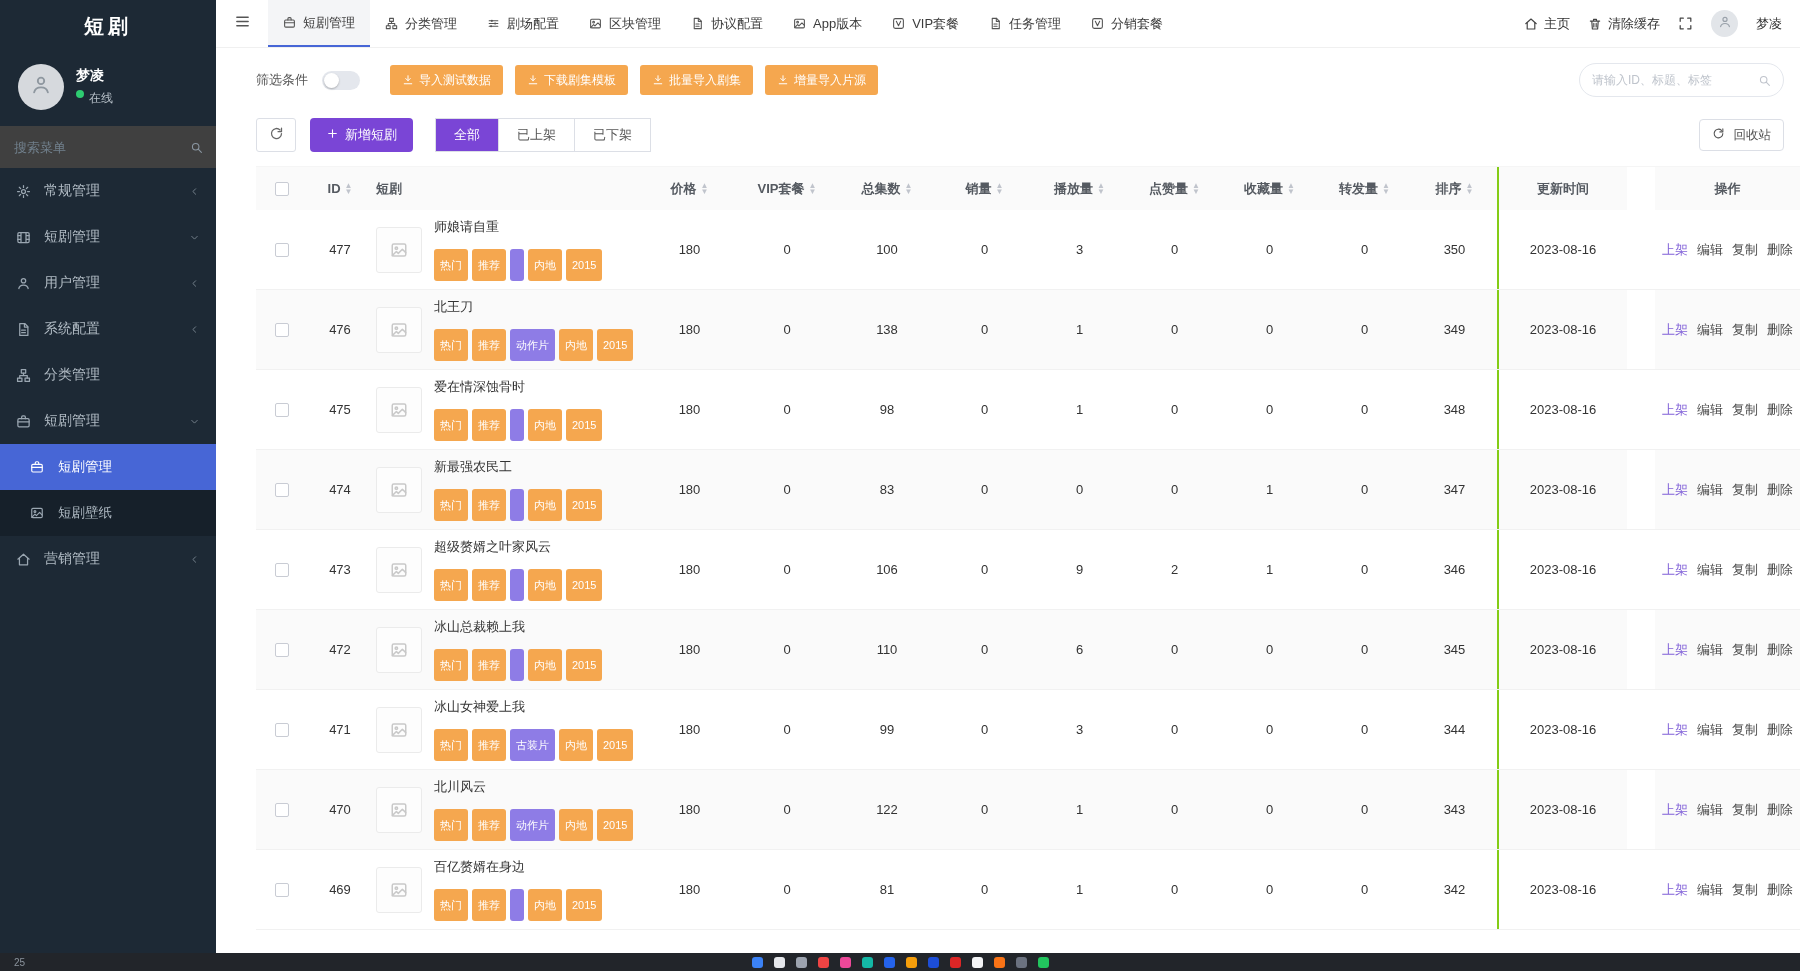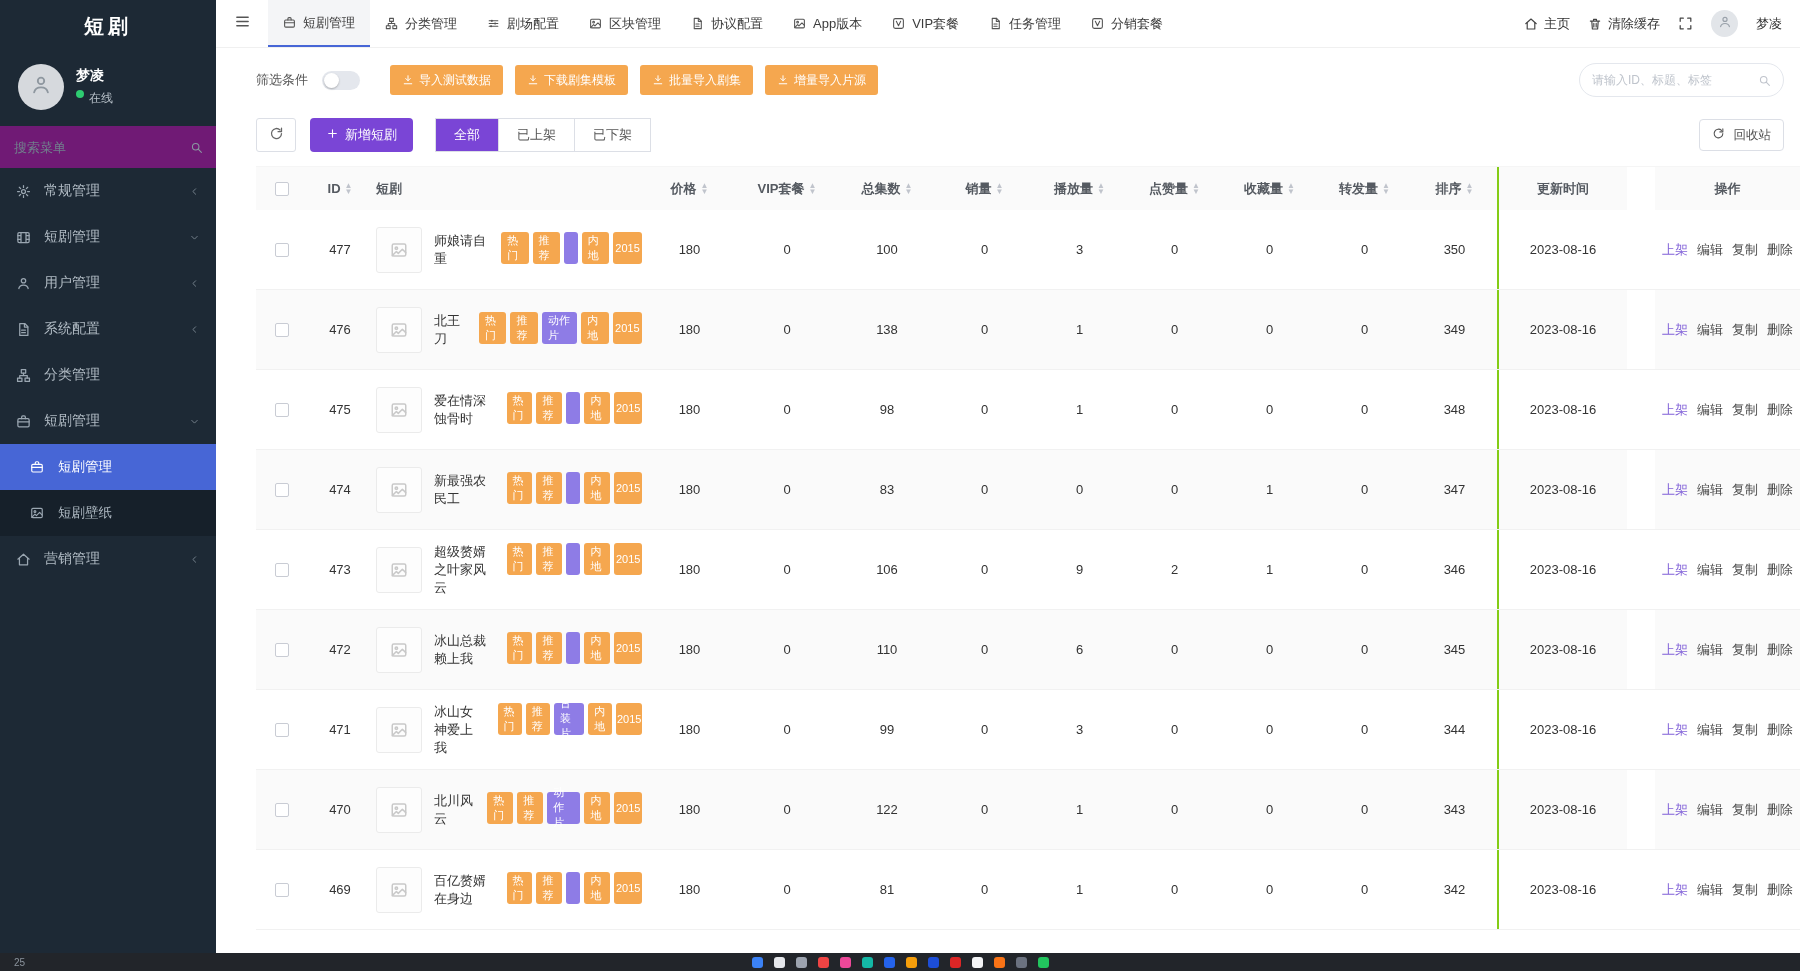--- a/index.html
+++ b/index.html
@@ -7,21 +7,21 @@
   .app { display:flex; width:1800px; height:971px; position:relative; }
 
   
   .sidebar { width:216px; background:#1d2935; color:#aeb9c2; flex:none; display:flex; flex-direction:column; }
   .side-title { height:52px; display:flex; align-items:center; justify-content:center; color:#fff; font-size:20px; font-weight:bold; letter-spacing:4px; }
   .profile { display:flex; align-items:center; gap:12px; padding:12px 18px 16px; }
   .avatar { width:46px; height:46px; border-radius:50%; background:#d6d9dd; display:flex; align-items:center; justify-content:center; color:#8e979f; flex:none; }
   .pname { color:#fff; font-size:14px; font-weight:bold; margin-bottom:5px; }
   .pstatus { font-size:12px; color:#b9c2ca; display:flex; align-items:flex-start; gap:5px; }
   .dot { width:8px; height:8px; border-radius:50%; background:#2ecc71; display:inline-block; }
-  .side-search { height:42px; background:#701a75; display:flex; align-items:center; padding:0 14px; }
+  .side-search { height:42px; background:#404040; display:flex; align-items:center; padding:0 14px; }
   .side-search input { flex:1; background:transparent; border:none; outline:none; color:#9aa5b0; font-size:13px; }
   .side-search input::placeholder { color:#71808d; }
   .ssico { color:#8a96a1; display:flex; }
   .menu-item { height:46px; display:flex; align-items:center; padding:0 16px; font-size:14px; color:#b1bbc4; cursor:pointer; }
   .mi-icon { width:18px; display:flex; color:#9aa6b1; }
   .mi-label { flex:1; margin-left:10px; }
   .mi-chev { display:flex; color:#8b97a2; opacity:.85; }
   .submenu { background:#16202a; }
   .submenu-item { height:46px; display:flex; align-items:center; padding:0 16px 0 30px; font-size:13.5px; color:#aeb9c2; cursor:pointer; }
   .submenu-item.active { background:var(--sidebar-active); color:#fff; }
@@ -73,21 +73,21 @@
   .c12{width:130px; border-left:2px solid #84cc16; overflow:hidden; white-space:nowrap;}
   .c13{width:28px; background:#fff;}
   .c14{width:145px}
   .sort { display:flex; flex-direction:column; margin-left:4px; color:#c0c4cc; font-size:8px; line-height:6px; cursor:pointer; }
   .trow { display:flex; height:80px; align-items:stretch; border-bottom:1px solid #f1f1f1; font-size:13px; color:#333; background:#fff; }
   .trow:nth-child(even) { background:#fafafa; }
   .trow:nth-child(even) .c13 { background:#fff; }
   .checkbox { width:14px; height:14px; border:1px solid #c9ccd4; border-radius:2px; background:#fff; cursor:pointer; }
   .drama { display:flex; align-items:center; gap:12px; }
   .thumb { width:46px; height:46px; border:1px solid #ebebeb; border-radius:3px; background:#fdfdfd; display:flex; align-items:center; justify-content:center; color:#c9c9c9; flex:none; }
-  .dinfo { display:flex; gap:13px; }
+  .dinfo { display:flex; flex-direction:column; gap:13px; }
   .dtitle { font-size:13px; color:#333; }
   .tags { display:flex; gap:4px; }
   .tag { height:18px; min-width:14px; padding:16px 6px; border-radius:3px; font-size:11px; color:#fff; display:flex; align-items:center; justify-content:center; }
   .tag.orange { background:var(--orange); }
   .tag.purple { background:var(--tagpurple); }
   .acts { gap:9px;text-align:center; }
   .lk { cursor:pointer; color:#4a4a4a; }
   .lk.primary { color:var(--linkpurple); }
 
   

